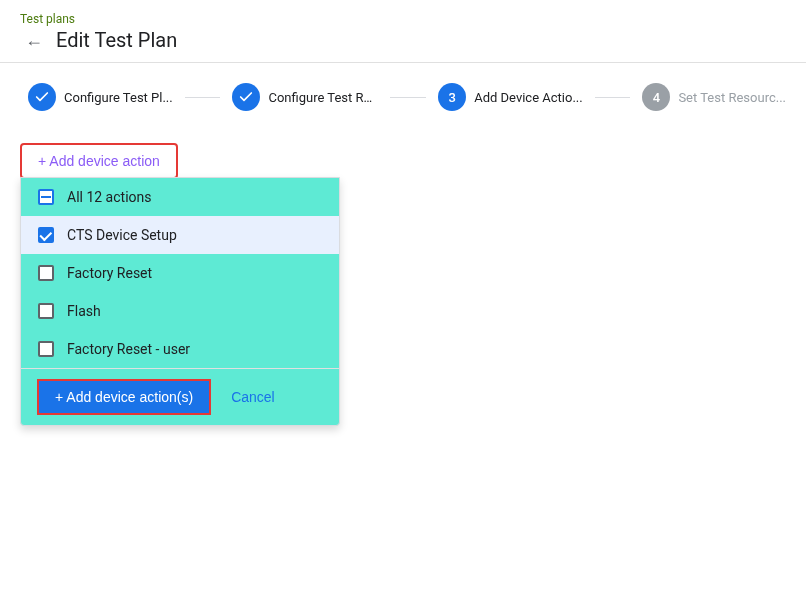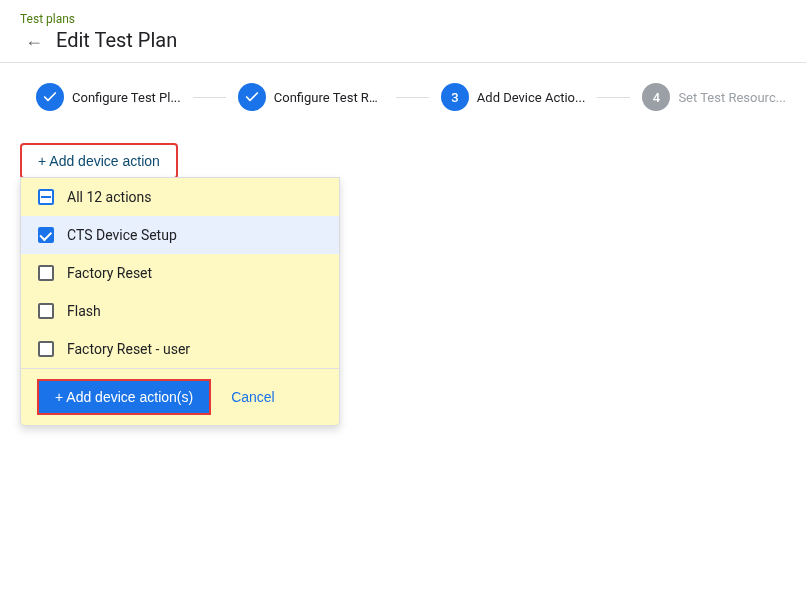--- a/index.html
+++ b/index.html
@@ -49,21 +49,21 @@
     .page-title {
       font-size: 20px;
       font-weight: 400;
       color: #202124;
     }
 
     
     .stepper {
       display: flex;
       align-items: center;
-      padding: 20px 20px 16px 36px;
+      padding: 20px 20px 16px 28px;
       gap: 4px;
     }
     .step {
       display: flex;
       align-items: center;
       gap: 8px;
       flex-shrink: 0;
     }
     .step-circle {
       width: 28px;
@@ -115,39 +115,39 @@
 
     
     .add-action-btn {
       display: inline-flex;
       align-items: center;
       gap: 6px;
       padding: 8px 16px;
       border: 2px solid #e53935;
       border-radius: 4px;
       background: #fff;
-      color: #0c4a6e;
+      color: #8b5cf6;
       font-size: 14px;
       cursor: pointer;
       outline: none;
       text-align: center;
     }
 
     
     .dropdown-container {
       position: relative;
       display: inline-block;
       margin-top: 0;
     }
     .dropdown-panel {
       position: absolute;
       top: calc(100% - 2px);
       left: 0;
       width: 320px;
-      background: #fef9c3;
+      background: #5eead4;
       border: 1px solid #dadce0;
       border-radius: 0 0 4px 4px;
       box-shadow: 0 4px 8px rgba(0,0,0,0.15);
       z-index: 100;
     }
 
     .dropdown-list {
       max-height: 260px;
       overflow-y: auto;
       overflow-x: hidden;

